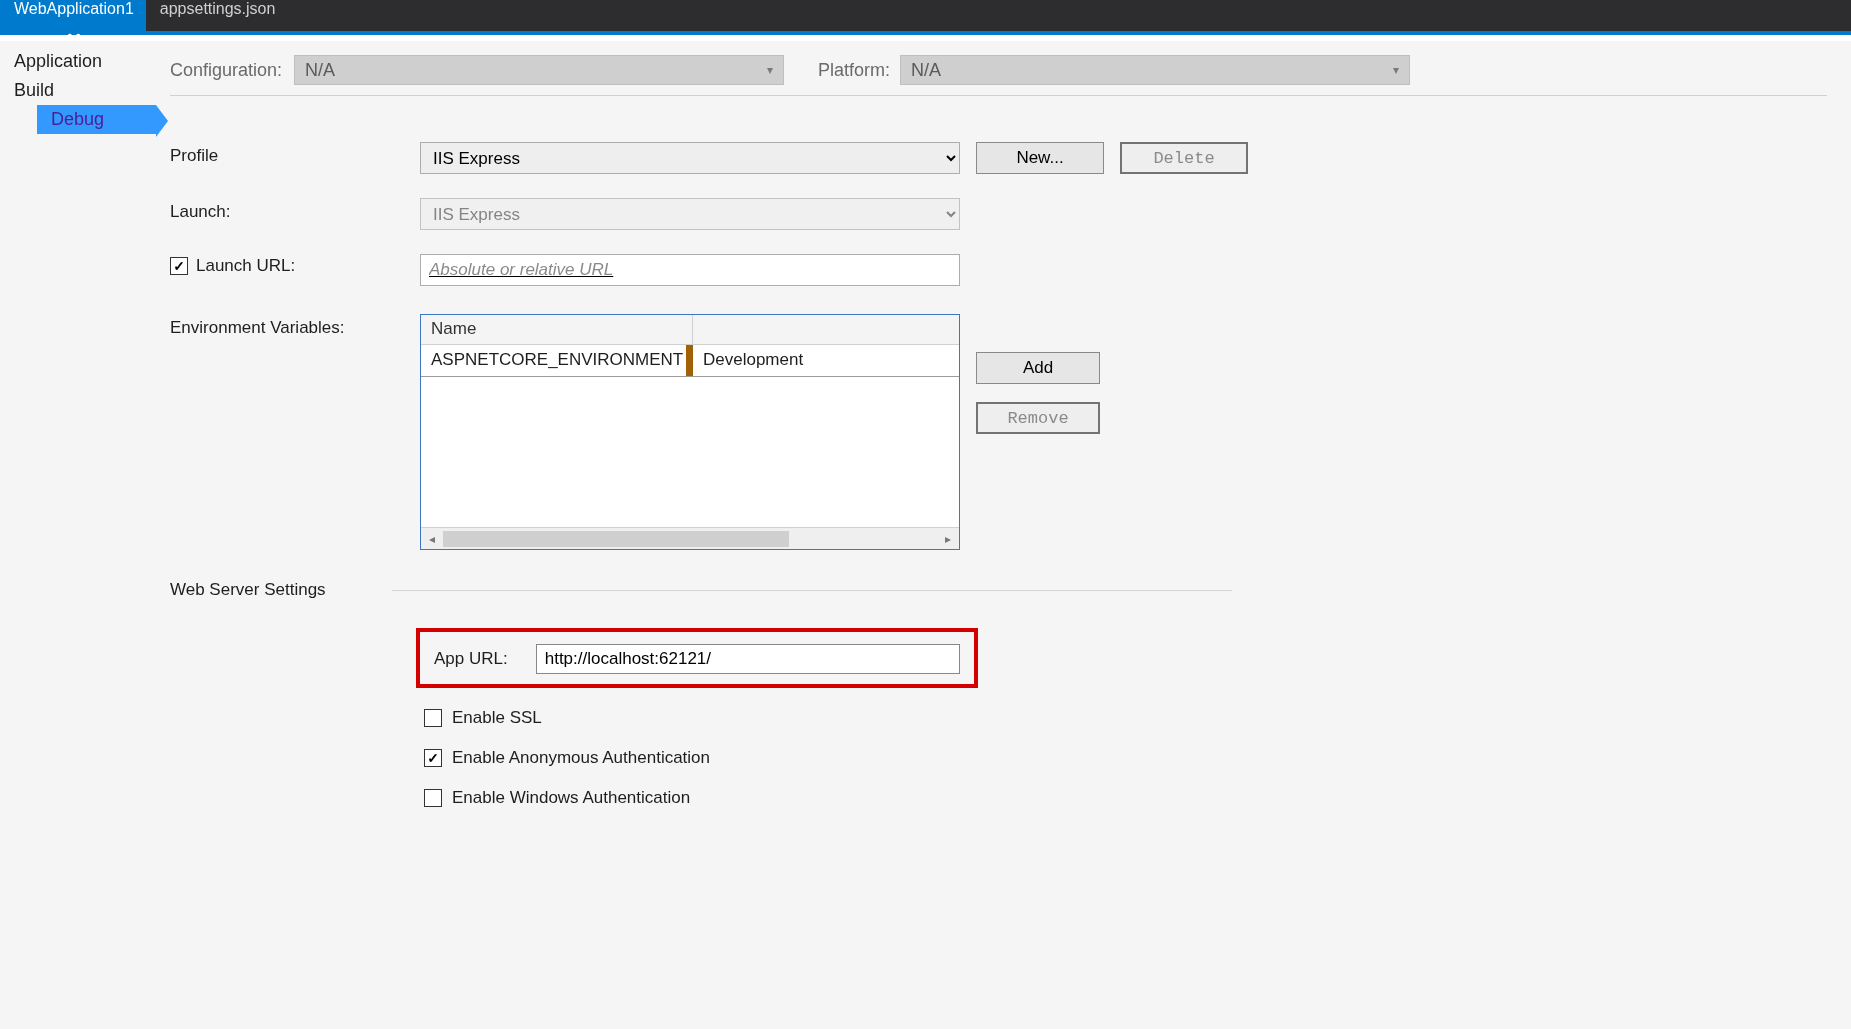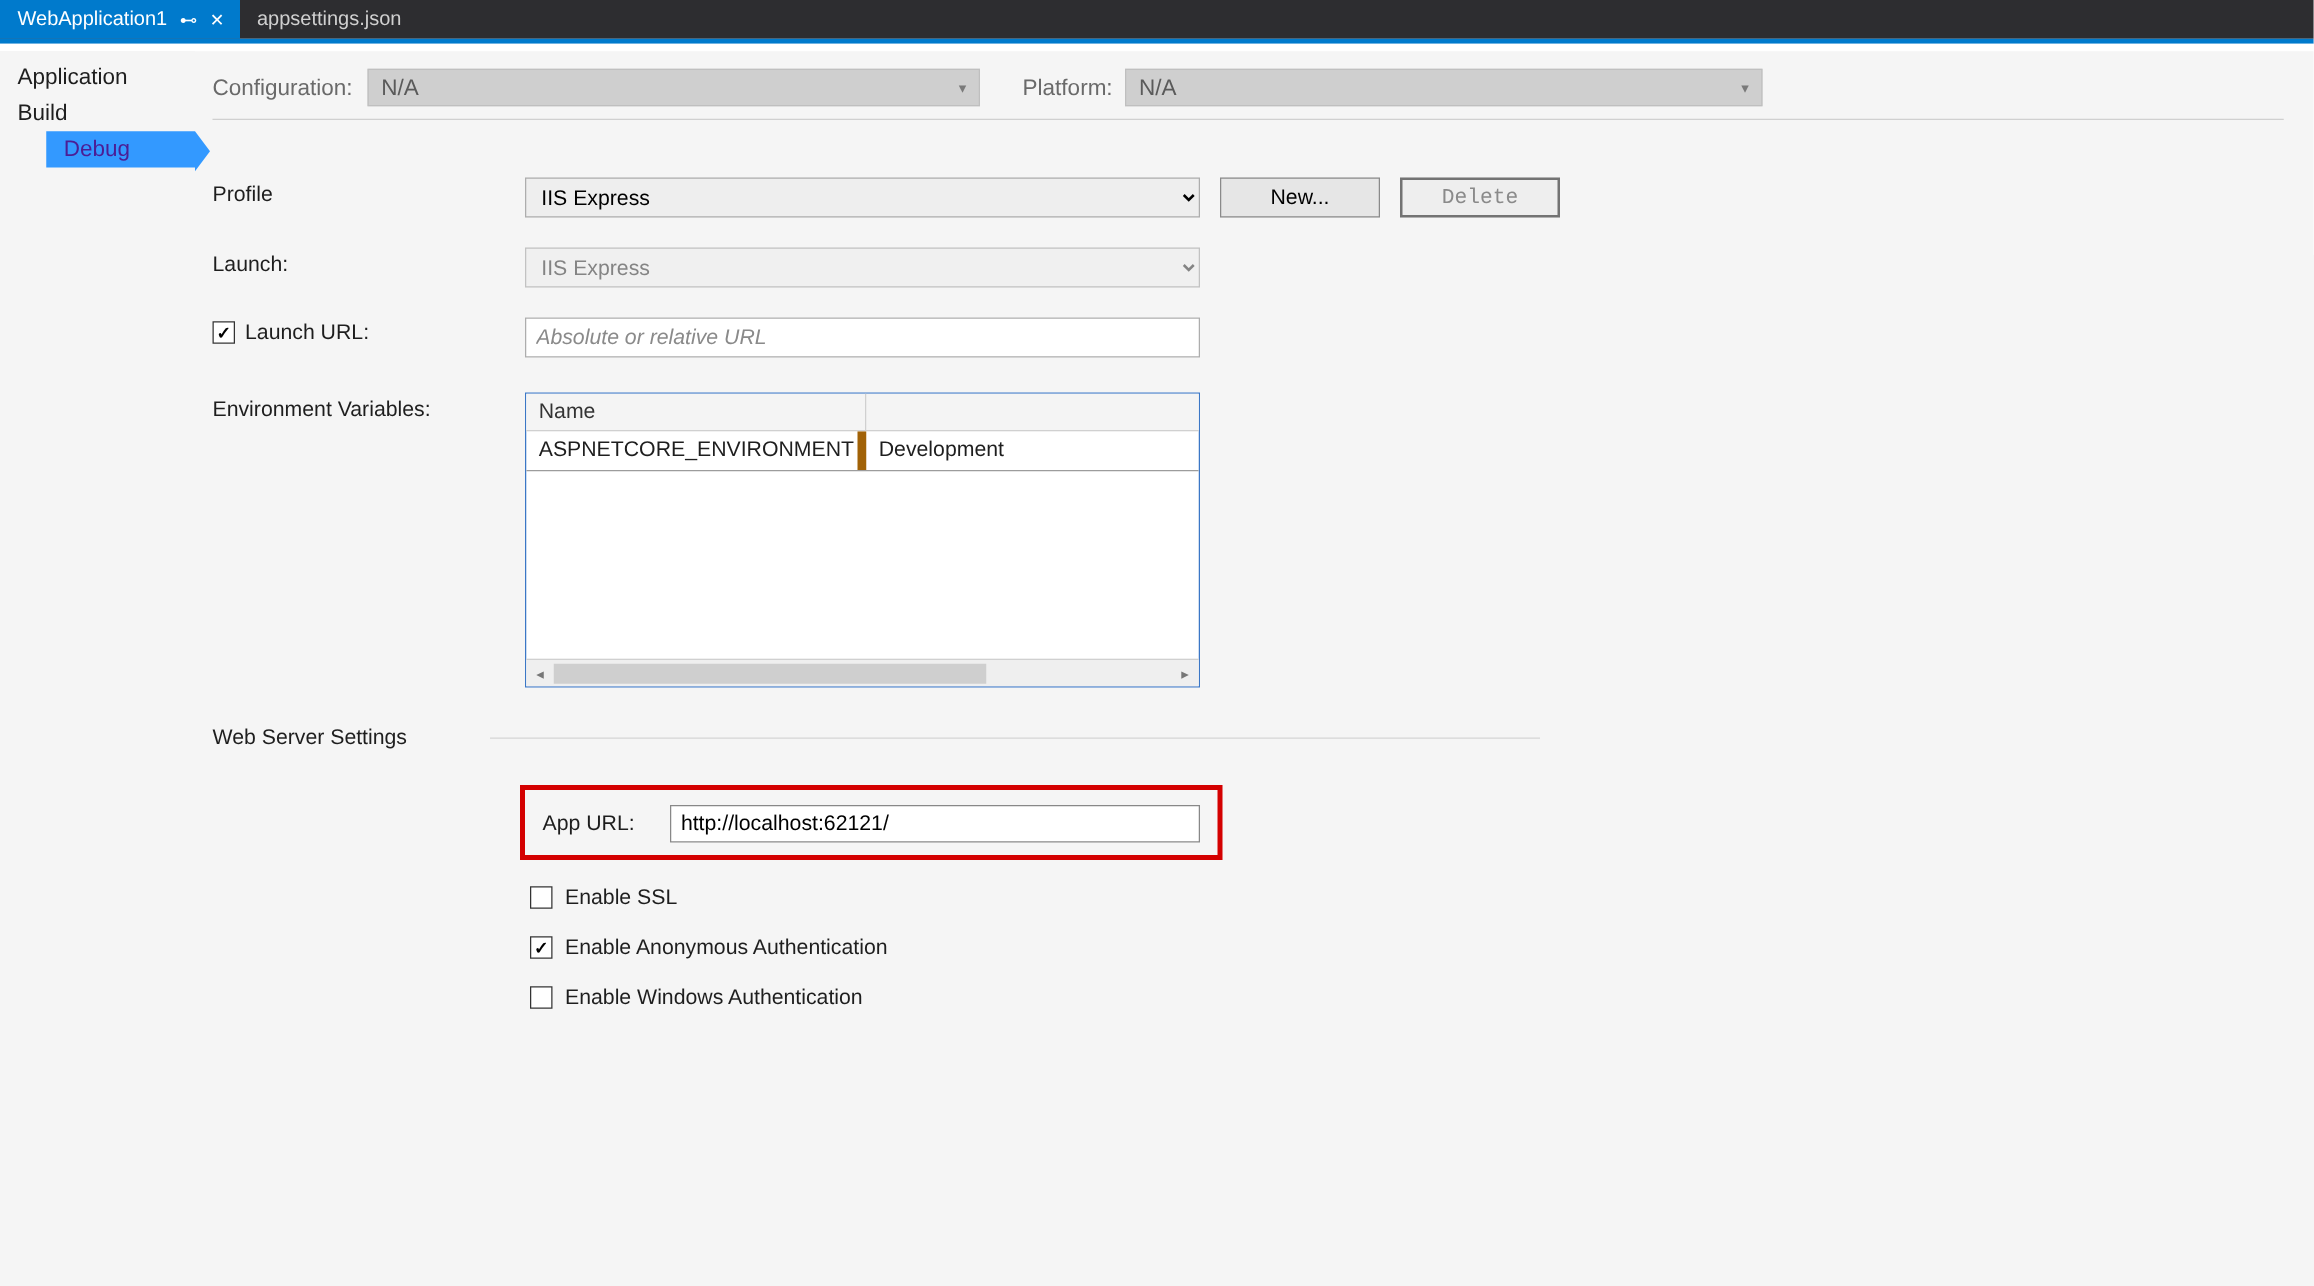--- a/index.html
+++ b/index.html
@@ -14,20 +14,21 @@
     color:#fff;
     font-size:16px;
   }
   .tab {
     display:flex;
     align-items:center;
     padding:0 12px 0 14px;
     gap:10px;
     height:100%;
     white-space:nowrap;
+    flex-direction:column;
   }
   .tab.active { background:#007acc; }
   .tab.inactive { color:#d0d0d0; }
   .tab .pin-icon,
   .tab .close-icon { font-size:14px; line-height:1; }
   .bluebar { height:4px; background:#007acc; }
   .whitestrip { height:6px; background:#fff; }
 
   
   .body {
@@ -122,21 +123,21 @@
 
   select.control, input.control {
     width:540px;
     height:32px;
     font-size:17px;
     padding:2px 8px;
     background:#eeeeee;
     border:1px solid #adadad;
   }
   select.control.disabled { background:#eeeeee; color:#555; }
-  input.control.white { background:#fff; }
+  input.control.white { background:#fff;text-decoration:underline; }
   input.control::placeholder{ font-style:italic; color:#8a8a8a;}
 
   .btn {
     width:128px;
     height:32px;
     font-size:17px;
     background:#e6e6e6;
     border:1px solid #8a8a8a;
     cursor:pointer;
   }
@@ -347,20 +348,24 @@
             </div>
           </div>
           <div class="envscroll">
             <div class="arrow">◂</div>
             <div class="track">
               <div class="thumb"></div>
             </div>
             <div class="arrow">▸</div>
           </div>
         </div>
+        <div class="envsidebtns">
+          <button class="btn">Add</button>
+          <button class="btn" disabled="">Remove</button>
+        </div>
       </div>
 
       <div class="section-head">
         <span class="title">Web Server Settings</span>
         <span class="rule"></span>
       </div>
 
       <div class="appurl-wrap">
         <span class="albl">App URL:</span>
         <input type="text" value="http://localhost:62121/" style="">

